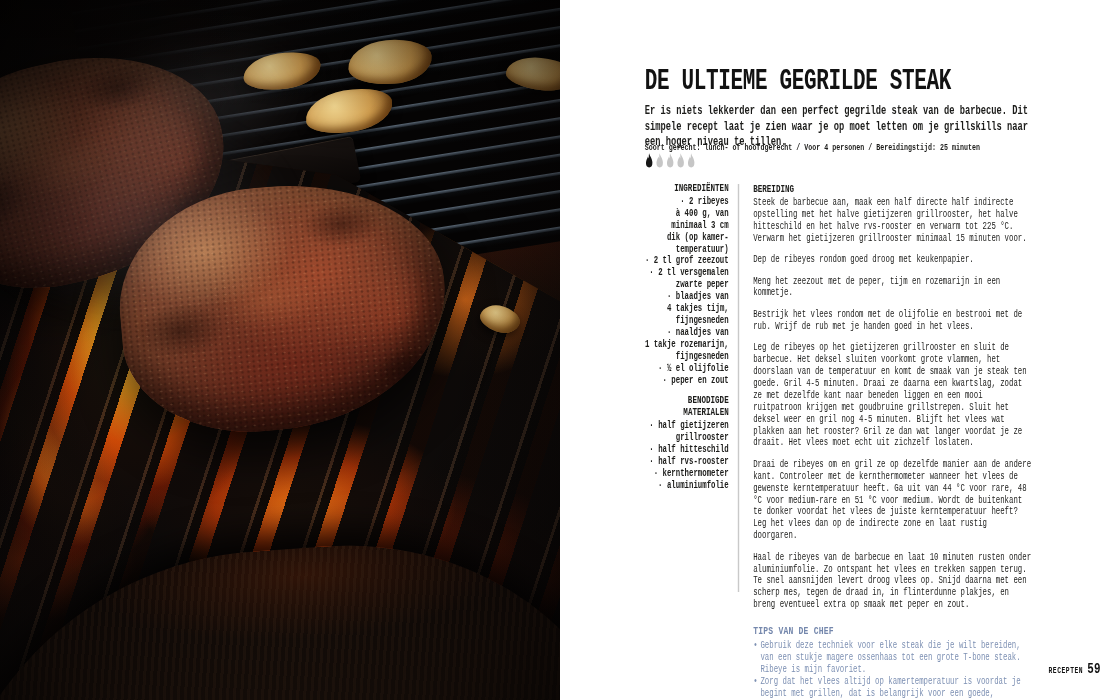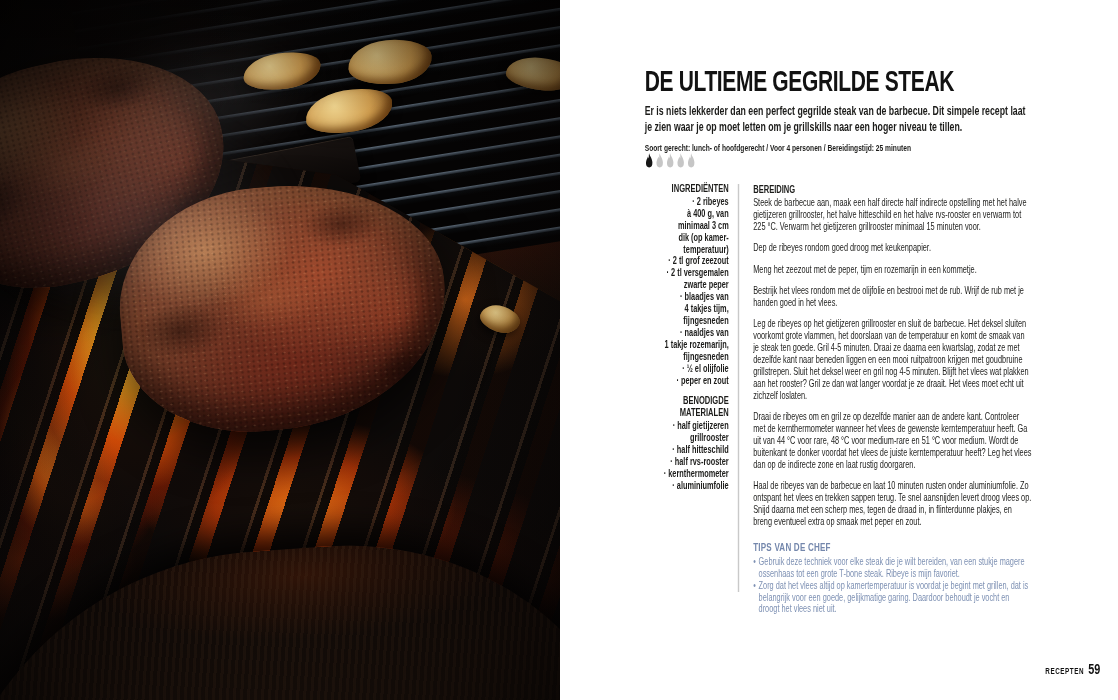--- a/index.html
+++ b/index.html
@@ -1,17 +1,17 @@
 <!DOCTYPE html>
 <html style="--text-black: #1c1c1a; --tips-blue: #7d90b3; --flame-active: #161616; --flame-inactive: #c6c6c6; --fire-orange: #ff8c1a;"><head>
 <meta charset="utf-8">
 <style>
   html,body{margin:0;padding:0;background:#000;}
   .stage{position:relative;width:1118px;height:700px;overflow:hidden;
-         font-family:Liberation Sans, sans-serif;background:#fff;}
+         font-family:Liberation Mono, monospace;background:#fff;}
 
   
   .photo{position:absolute;left:0;top:0;width:560px;height:700px;overflow:hidden;background:#140d0a;}
   .p-bg{position:absolute;inset:0;
     background:
       radial-gradient(ellipse 260px 160px at 88% 28%, rgba(130,35,12,.35), transparent 70%),
       radial-gradient(ellipse 300px 200px at 10% 8%, rgba(40,28,22,.8), transparent 75%),
       linear-gradient(115deg,#0d0908 0%,#221510 35%,#150d09 62%,#1d0f08 100%);}
   
   .p-rods{position:absolute;left:90px;top:-60px;right:-80px;height:330px;transform:rotate(-9deg);

